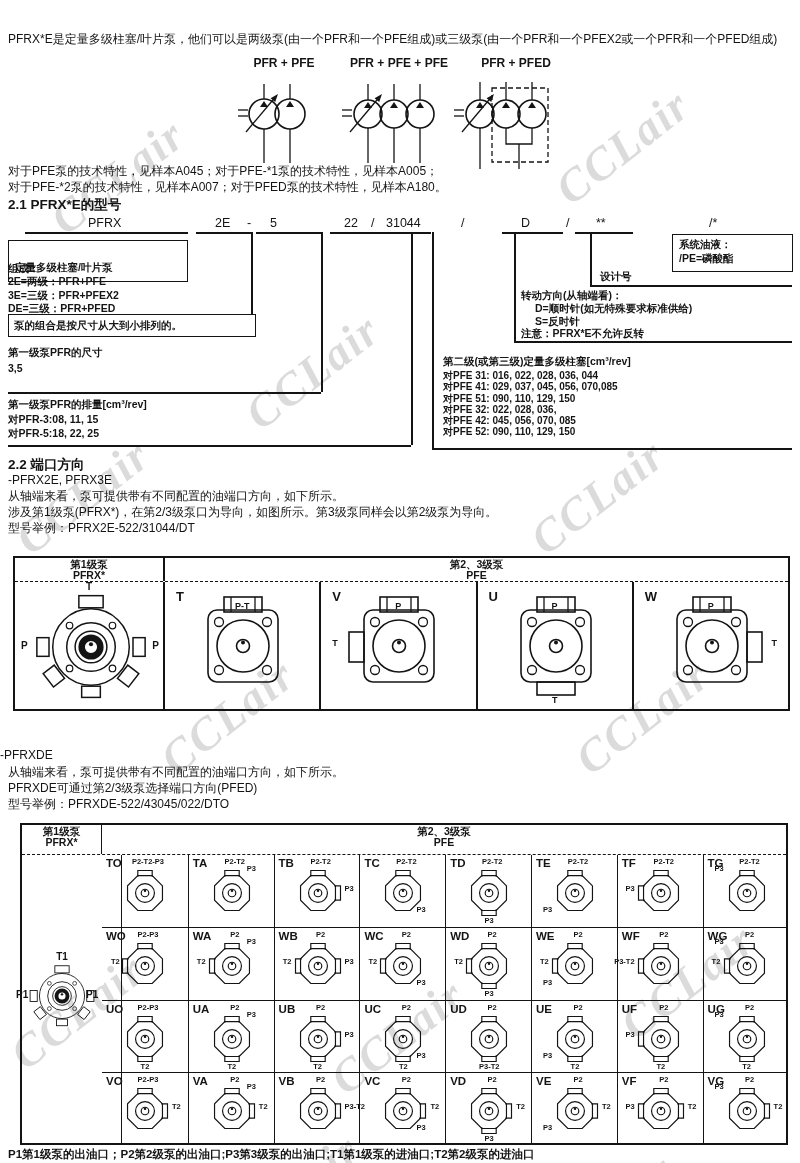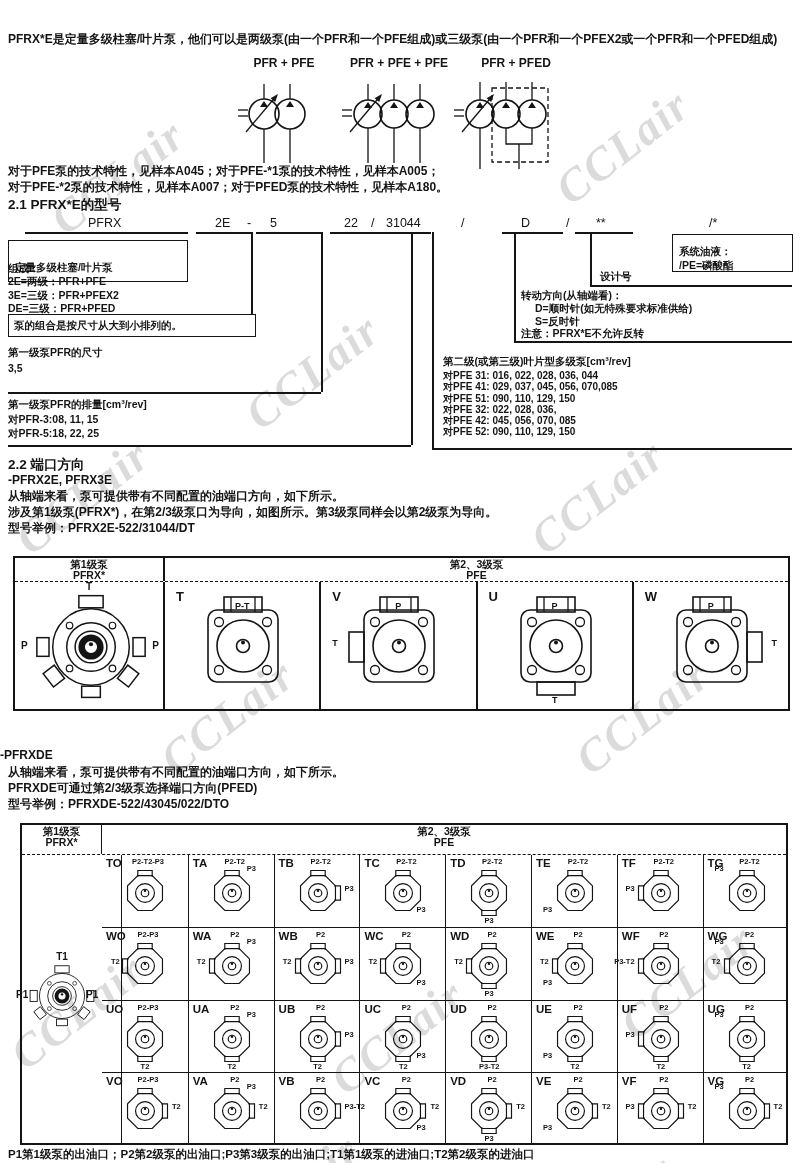--- a/index.html
+++ b/index.html
@@ -1,20 +1,20 @@
 <!DOCTYPE html>
 <html><head>
 <meta charset="utf-8">
 <style>
   *{margin:0;padding:0;box-sizing:border-box}
   html,body{background:#9a9a9a}
   .page{position:relative;width:800px;height:1163px;background:#fff;overflow:hidden;
         font-family:"Liberation Sans",sans-serif;color:#141414;margin:0 auto}
   .abs{position:absolute}
-  .para{font-size:12px;font-weight:bold;white-space:nowrap}
+  .para{font-size:12px;font-weight:normal;white-space:nowrap}
   .small{font-size:10.5px;font-weight:bold;white-space:nowrap}
   .tiny{font-size:10px;font-weight:bold;white-space:nowrap}
   .h1{font-size:13.5px;font-weight:bold}
   .numbox{display:inline-block;border:1.6px solid #141414;padding:0 3px;font-weight:bold;
           font-size:12px;line-height:15px;margin-right:5px;vertical-align:1px}
   .seg{position:absolute;top:6px;font-weight:normal;font-size:12.5px;white-space:nowrap}
   .ul,.hl{position:absolute;height:1.5px;background:#141414}
   .vl{position:absolute;width:1.5px;background:#141414}
   .box{position:absolute;border:1.5px solid #141414}
   .ln{fill:none;stroke:#141414;stroke-width:1.6}
@@ -198,33 +198,33 @@
 
     <div class="abs small" style="left:8px;top:136px">第一级泵PFR的尺寸</div>
     <div class="abs small" style="left:8px;top:152px">3,5</div>
 
     <div class="abs small" style="left:8px;top:188px">第一级泵PFR的排量[cm³/rev]</div>
     <div class="abs" style="left:8px;top:202px" id="disp-items">
         <div class="small" style="line-height:14px">对PFR-3:08, 11, 15</div>
         <div class="small" style="line-height:14px">对PFR-5:18, 22, 25</div>
       </div>
 
-    <div class="box" style="left:672px;top:24px;width:121px;height:38px;padding:10px 6px">
+    <div class="box" style="left:672px;top:24px;width:121px;height:38px;padding:3px 6px">
       <div class="small">系统油液：</div>
       <div class="small">/PE=磷酸酯</div>
     </div>
 
     <div class="abs small" style="left:600px;top:60px">设计号</div>
 
     <div class="abs small" style="left:521px;top:79px">转动方向(从轴端看)：</div>
     <div class="abs small" style="left:535px;top:92px">D=顺时针(如无特殊要求标准供给)</div>
     <div class="abs small" style="left:535px;top:105px">S=反时针</div>
     <div class="abs small" style="left:521px;top:117px">注意：PFRX*E不允许反转</div>
 
-    <div class="abs small" style="left:443px;top:145px">第二级(或第三级)叶片型多级泵[cm³/rev]</div>
+    <div class="abs small" style="left:443px;top:145px">第二级(或第三级)定量多级柱塞[cm³/rev]</div>
     <div class="abs" style="left:443px;top:160px" id="second-items">
         <div class="tiny" style="line-height:11.3px">对PFE 31: 016, 022, 028, 036, 044</div>
         <div class="tiny" style="line-height:11.3px">对PFE 41: 029, 037, 045, 056, 070,085</div>
         <div class="tiny" style="line-height:11.3px">对PFE 51: 090, 110, 129, 150</div>
         <div class="tiny" style="line-height:11.3px">对PFE 32: 022, 028, 036,</div>
         <div class="tiny" style="line-height:11.3px">对PFE 42: 045, 056, 070, 085</div>
         <div class="tiny" style="line-height:11.3px">对PFE 52: 090, 110, 129, 150</div>
       </div>
   </div>
 

